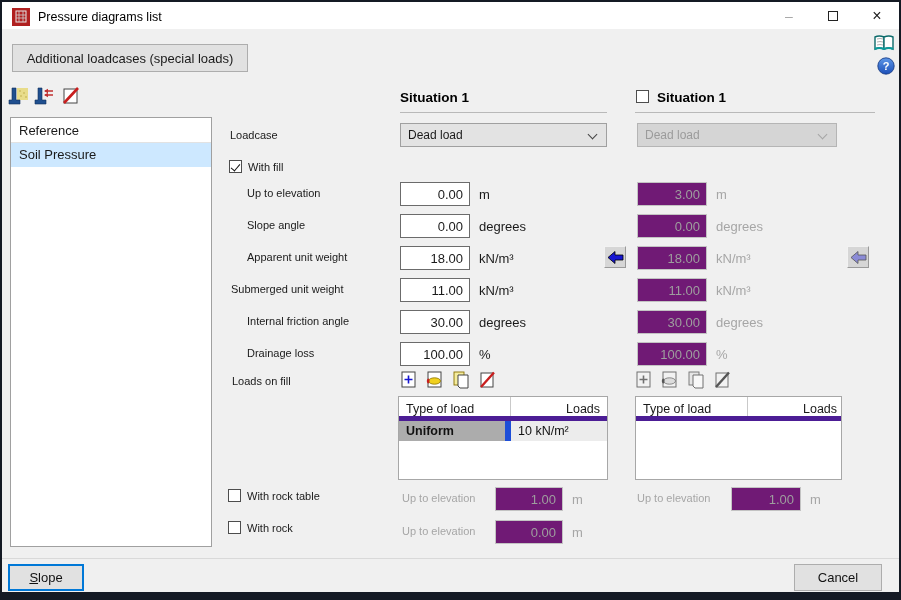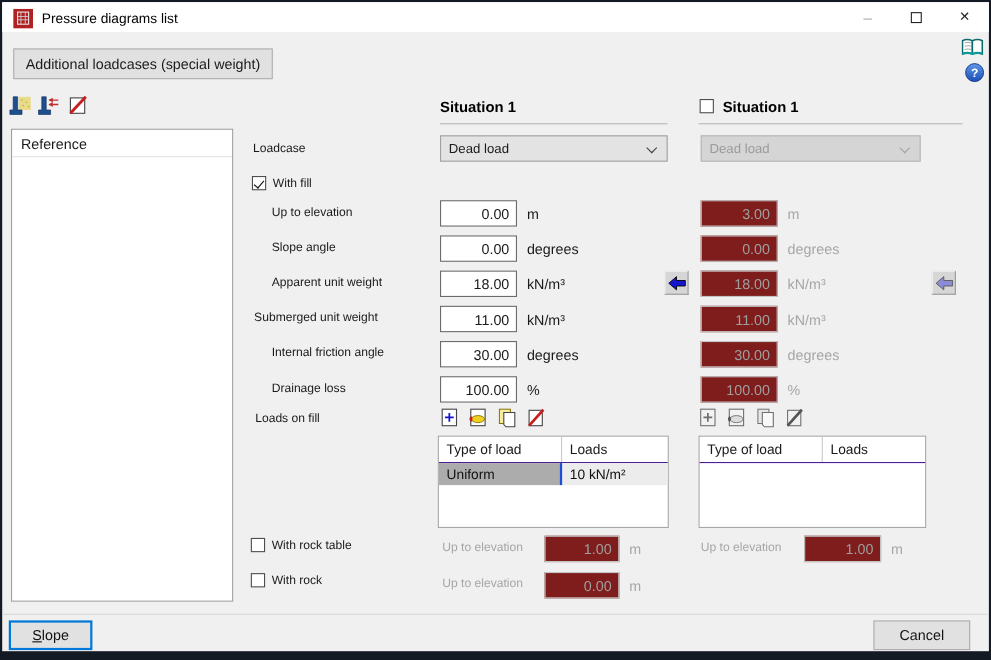--- a/index.html
+++ b/index.html
@@ -44,35 +44,35 @@
 
   .combo { position:absolute; height:24px; background:#e3e3e3; border:1px solid #a0a0a0; font-size:12px;
     color:#1a1a1a; line-height:22px; padding-left:7px; cursor:pointer; }
   .combo .chev { position:absolute; right:10px; top:7px; width:7px; height:7px;
     border-right:1.4px solid #444; border-bottom:1.4px solid #444; transform:rotate(45deg); }
   .combo.dis { background:#d5d5d5; border-color:#b5b5b5; color:#9b9b9b; cursor:default; }
   .combo.dis .chev { border-color:#a5a5a5; }
 
   .inp { position:absolute; height:24px; background:#fff; border:1px solid #6b6b6b; font-size:13px; color:#1a1a1a;
     text-align:right; padding:0 6px; font-family:"Liberation Sans",sans-serif; }
-  .inp.dis { background:#7f1d1d; border-color:#c3c3c3; color:#9e9e9e; }
+  .inp.dis { background:#701a75; border-color:#c3c3c3; color:#9e9e9e; }
   .unit { position:absolute; font-size:13px; color:#1a1a1a; white-space:nowrap; }
 
   .arrow-btn { position:absolute; width:22px; height:22px; background:#d6d6d6; border:1px solid #9a9a9a;
     border-top-color:#f2f2f2; border-left-color:#f2f2f2; cursor:pointer; }
   .arrow-btn svg { position:absolute; left:2px; top:3px; }
 
   .mini-ico { position:absolute; width:18px; height:18px; cursor:pointer; }
 
   .ltable { position:absolute; background:#fff; border:1px solid #a7a7a7; font-size:12.5px; }
-  .ltable .hrow { display:flex; height:24px; line-height:24px; border-bottom:1px solid #4c1d95; color:#1a1a1a; }
+  .ltable .hrow { display:flex; height:24px; line-height:24px; border-bottom:5px solid #4c1d95; color:#1a1a1a;gap:48px; }
   .ltable .c1 { width:112px; padding-left:7px; border-right:1px solid #c9c9c9; }
   .ltable .c2 { flex:1; padding-left:7px; }
   .ltable .drow { display:flex; height:20px; line-height:20px; background:#ececec; color:#111; cursor:pointer; }
-  .ltable .drow .c1 { background:#acacac; border-right:2px solid #1d4ed8; }
+  .ltable .drow .c1 { background:#acacac; border-right:6px solid #1d4ed8;font-weight:bold; }
 
   
   .sep { position:absolute; left:0; top:556px; width:897px; height:1px; background:#d9d9d9; }
   .btn { position:absolute; top:562px; height:27px; background:#e1e1e1; border:1px solid #adadad;
     font-size:13px; color:#111; font-family:"Liberation Sans",sans-serif; cursor:pointer; }
   .btn.accept { left:6px; width:76px; border:2px solid #0078d7; }
   .btn.accept .t { display:block; }
   .btn.accept .t::first-letter { text-decoration:underline; }
   .btn.cancel { left:792px; width:88px; }
 </style>
@@ -88,21 +88,21 @@
         <rect x="4" y="3" width="10" height="11" fill="none" stroke="#e8e8e8" stroke-width="1"></rect>
         <path d="M4 7 h10 M4 10 h10 M7 3 v11 M11 3 v11" stroke="#cfcfcf" stroke-width="0.8" fill="none"></path>
       </svg>
     </span>
     <span class="win-title">Pressure diagrams list</span>
     <div class="wc min">–</div>
     <div class="wc max"><span class="box"></span></div>
     <div class="wc close">×</div>
   </div>
 
-  <button class="special-btn">Additional loadcases (special weight)</button>
+  <button class="special-btn">Additional loadcases (special loads)</button>
 
   <span class="side-ico" style="left:872px; top:32px;">
     <svg width="21" height="18" viewBox="0 0 21 18">
       <path d="M1 3 Q5 1 10 3 L10 15 Q5 13 1 15 Z" fill="#fff" stroke="#0c6a6a" stroke-width="1.4"></path>
       <path d="M19 3 Q15 1 10 3 L10 15 Q15 13 19 15 Z" fill="#fff" stroke="#0c6a6a" stroke-width="1.4"></path>
       <path d="M3 5 Q6 4 9 5 M3 8 Q6 7 9 8 M3 11 Q6 10 9 11" stroke="#9a9a9a" stroke-width="0.8" fill="none"></path>
       <path d="M1 15 Q5 13 10 15 Q15 13 19 15" stroke="#0c9a9a" stroke-width="2" fill="none"></path>
     </svg>
   </span>
   <span class="side-ico" style="left:875px; top:55px;">
@@ -137,20 +137,21 @@
   </span>
   <span class="ltool" style="left:58px;">
     <svg width="22" height="20" viewBox="0 0 22 20">
       <rect x="4" y="3" width="13" height="14" fill="#fff" stroke="#444" stroke-width="1"></rect>
       <path d="M4 17 L18 2" stroke="#c81e1e" stroke-width="2.6"></path>
     </svg>
   </span>
 
   <div class="listbox">
     <div class="list-head">Reference</div>
+    <div class="list-item sel">Soil Pressure</div>
   </div>
 
   <div class="sit-title" style="left:398px; top:88px;">Situation 1</div>
   <div class="sit-line" style="left:398px; top:110px; width:207px;"></div>
 
   <span class="chk" style="left:634px; top:88px;"></span>
   <div class="sit-title" style="left:655px; top:88px;">Situation 1</div>
   <div class="sit-line" style="left:633px; top:110px; width:240px;"></div>
 
   <div class="lbl" style="left:228px; top:127px;">Loadcase</div>

